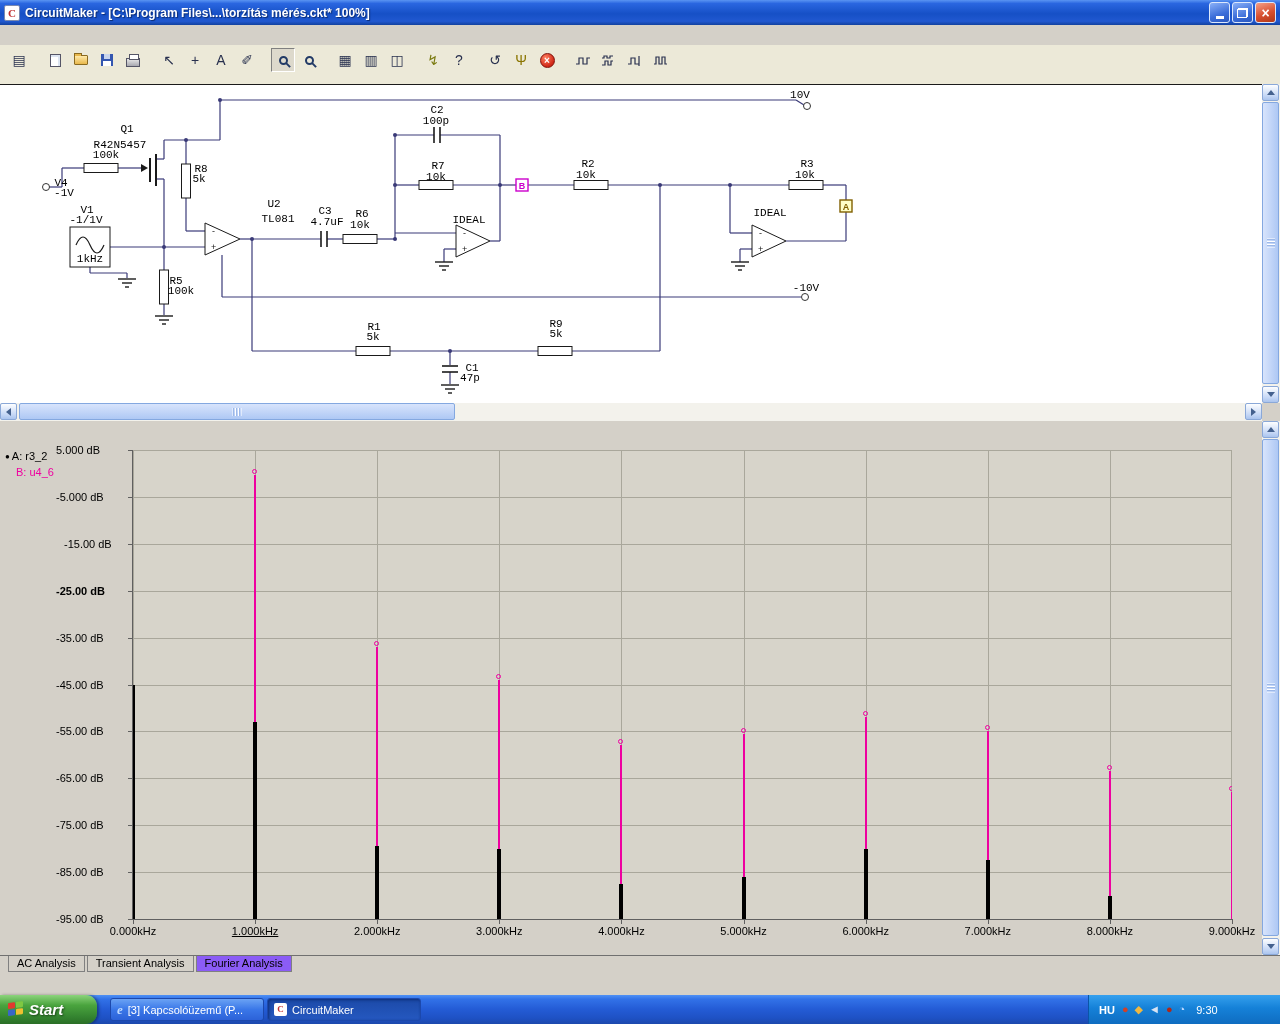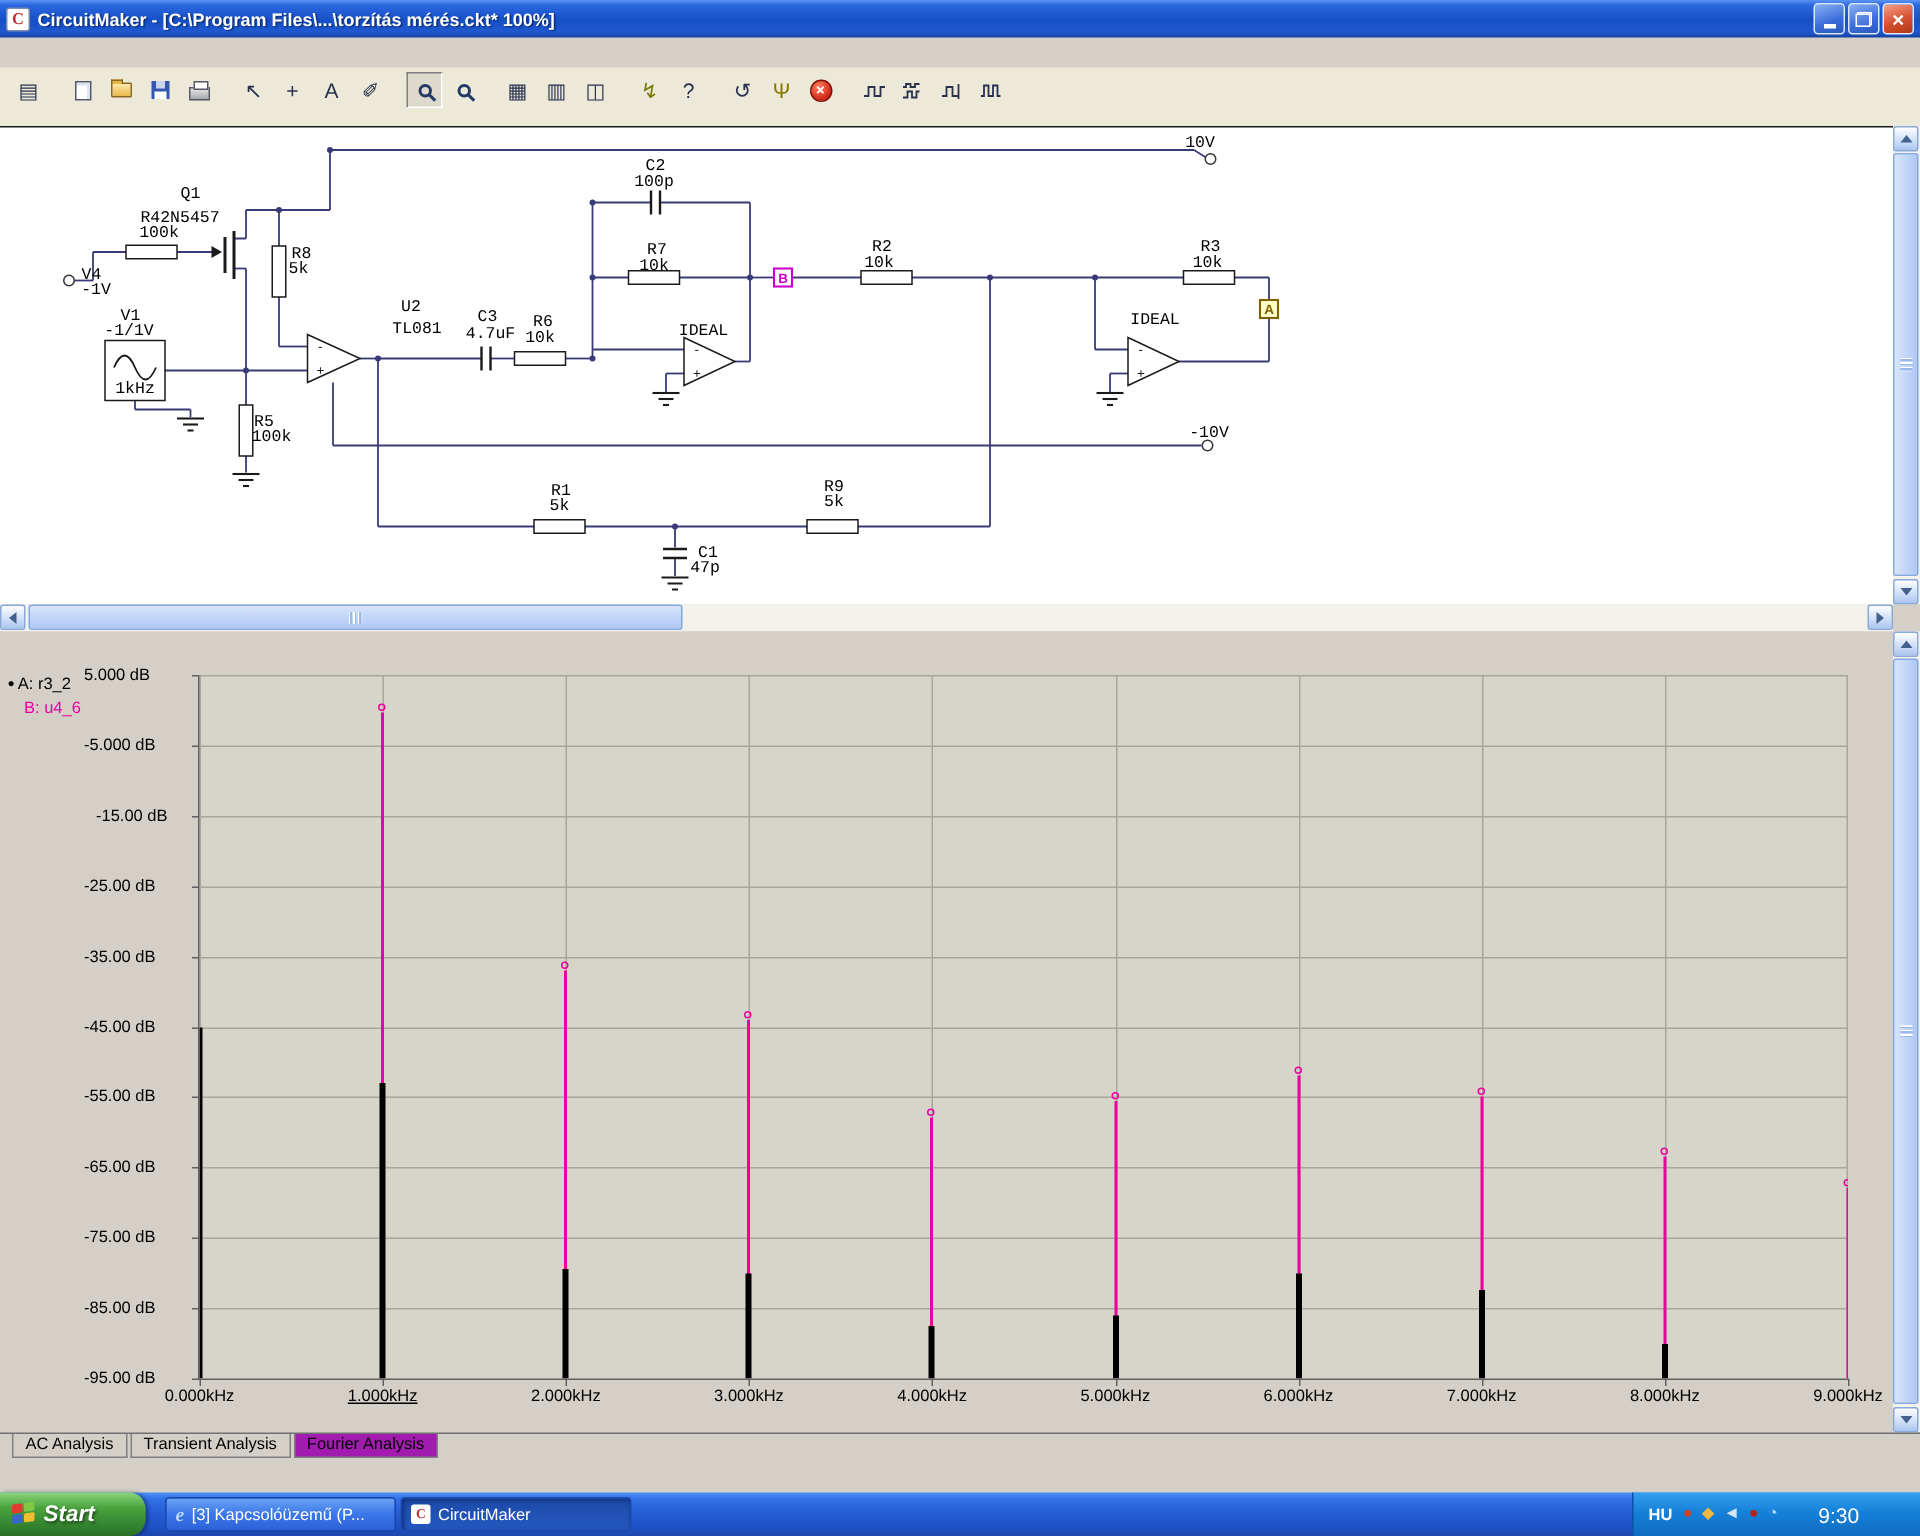--- a/index.html
+++ b/index.html
@@ -92,21 +92,21 @@
   .axis-line,.tick-mark { position:absolute; background:#606060; }
   #legend-a { position:absolute; left:5px; top:450px; font-size:11px; color:#000; }
   #legend-b { position:absolute; left:16px; top:466px; font-size:11px; color:#ee00a0; }
   .legend-dot { font-size:8px; vertical-align:1px; margin-right:2px; }
 
   
   #tabbar { position:absolute; left:0; top:955px; width:1280px; height:17px; background:#d4d0c8;
     border-top:1px solid #707070; display:flex; padding-left:8px; font-size:11px; }
   .tab { height:16px; padding:1px 8px 0; border:1px solid #808080; border-top:none; background:#d4d0c8;
     margin-right:2px; white-space:nowrap; }
-  .tab.active { background:#a21caf; }
+  .tab.active { background:#8b5cf6; }
   #status-strip { position:absolute; left:0; top:972px; width:1280px; height:23px; background:#d4d0c8; }
 
   
   #taskbar { position:absolute; left:0; top:995px; width:1280px; height:29px;
     background:linear-gradient(180deg,#4f91f5 0%,#3272e8 14%,#245cd6 48%,#1e51c4 80%,#1c48ac 100%);
     display:flex; align-items:center; }
   #start-button { height:29px; width:97px; display:flex; align-items:center; color:#fff;
     font:bold italic 15px "Liberation Sans", sans-serif; text-shadow:1px 1px 2px rgba(0,0,0,.5);
     background:linear-gradient(180deg,#8cd47c 0%,#4aa43e 35%,#348430 75%,#2a6e26 100%);
     border-radius:0 11px 11px 0; box-shadow:2px 0 3px rgba(0,0,0,.35); }
@@ -121,21 +121,21 @@
   .taskbtn.active { background:linear-gradient(180deg,#1c4aa8,#2558c0); box-shadow:inset 1px 1px 3px #0e2e78; }
   .task-ico-ie { font:bold italic 13px "Liberation Serif", serif; color:#bcd8ff; }
   .task-ico-cm { width:13px; height:13px; background:#fff; border-radius:2px; color:#c03030;
     font:bold 9px/13px "Liberation Serif", serif; text-align:center; flex:0 0 13px; }
   .task-label { overflow:hidden; text-overflow:ellipsis; }
   #tray { position:absolute; right:0; top:0; height:29px; width:192px; display:flex; align-items:center;
     background:linear-gradient(180deg,#35a0ee,#1581d8 45%,#0f6cc0); border-left:1px solid #0a55a8;
     color:#fff; padding-left:10px; gap:7px; }
   #tray-lang { font:bold 11px "Liberation Sans", sans-serif; }
   .tray-ico { font-size:11px; line-height:1; }
-  #tray-time { font-size:14px; margin-left:20px; }
+  #tray-time { font-size:11px; margin-left:4px; }
 </style>
 </head>
 <body>
 
 <div id="screen">
 
   <div id="titlebar">
     <div id="title-icon">C</div>
     <span id="title-text">CircuitMaker - [C:\Program Files\...\torzítás mérés.ckt* 100%]</span>
     <div id="win-buttons">
@@ -470,21 +470,21 @@
     </div>
   <div id="chart-labels">
       <div class="axis-line" style="left: 132px; top: 450px; width: 1px; height: 470px;"></div>
       <div class="axis-line" style="left: 132px; top: 919px; width: 1101px; height: 1px;"></div>
       <div class="ytick-label" style="left: 56px; top: 444px;">5.000 dB</div>
       <div class="tick-mark" style="left: 128px; top: 450px; width: 4px; height: 1px;"></div>
       <div class="ytick-label" style="left: 56px; top: 490.9px;">-5.000 dB</div>
       <div class="tick-mark" style="left: 128px; top: 496.9px; width: 4px; height: 1px;"></div>
       <div class="ytick-label" style="left: 64px; top: 537.8px;">-15.00 dB</div>
       <div class="tick-mark" style="left: 128px; top: 543.8px; width: 4px; height: 1px;"></div>
-      <div class="ytick-label" style="left: 56px; top: 584.7px;">-25.00 dB</div>
+      <div class="ytick-label" style="left: 56px; top: 584.7px; font-weight: bold;">-25.00 dB</div>
       <div class="tick-mark" style="left: 128px; top: 590.7px; width: 4px; height: 1px;"></div>
       <div class="ytick-label" style="left: 56px; top: 631.6px;">-35.00 dB</div>
       <div class="tick-mark" style="left: 128px; top: 637.6px; width: 4px; height: 1px;"></div>
       <div class="ytick-label" style="left: 56px; top: 678.5px;">-45.00 dB</div>
       <div class="tick-mark" style="left: 128px; top: 684.5px; width: 4px; height: 1px;"></div>
       <div class="ytick-label" style="left: 56px; top: 725.4px;">-55.00 dB</div>
       <div class="tick-mark" style="left: 128px; top: 731.4px; width: 4px; height: 1px;"></div>
       <div class="ytick-label" style="left: 56px; top: 772.3px;">-65.00 dB</div>
       <div class="tick-mark" style="left: 128px; top: 778.3px; width: 4px; height: 1px;"></div>
       <div class="ytick-label" style="left: 56px; top: 819.2px;">-75.00 dB</div>

